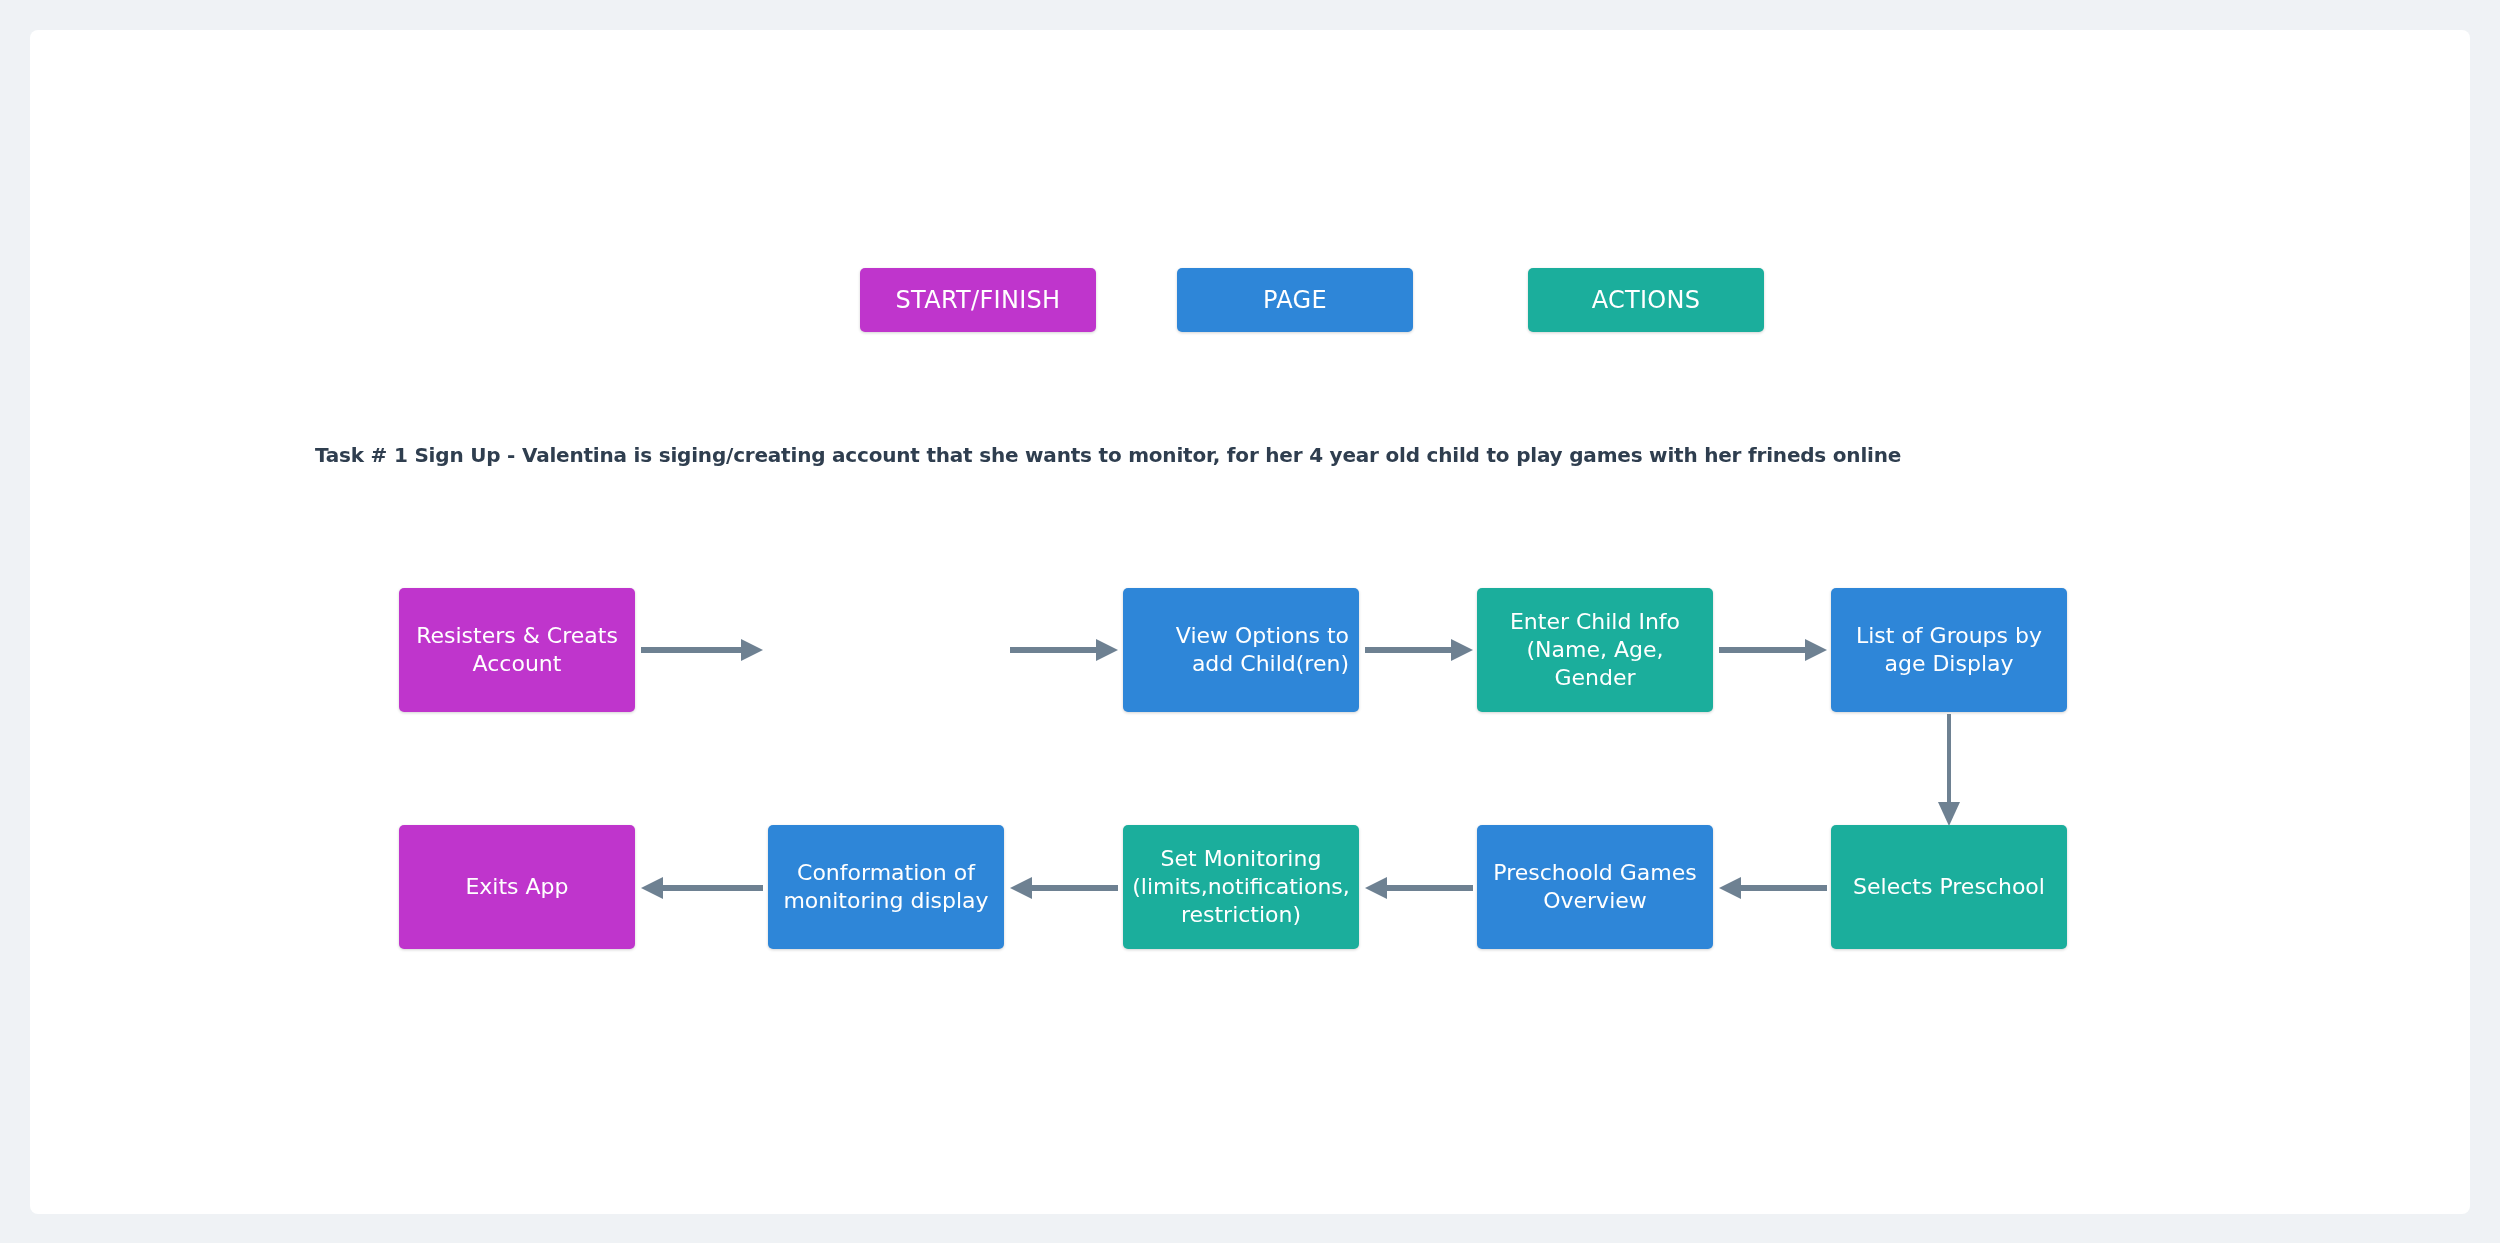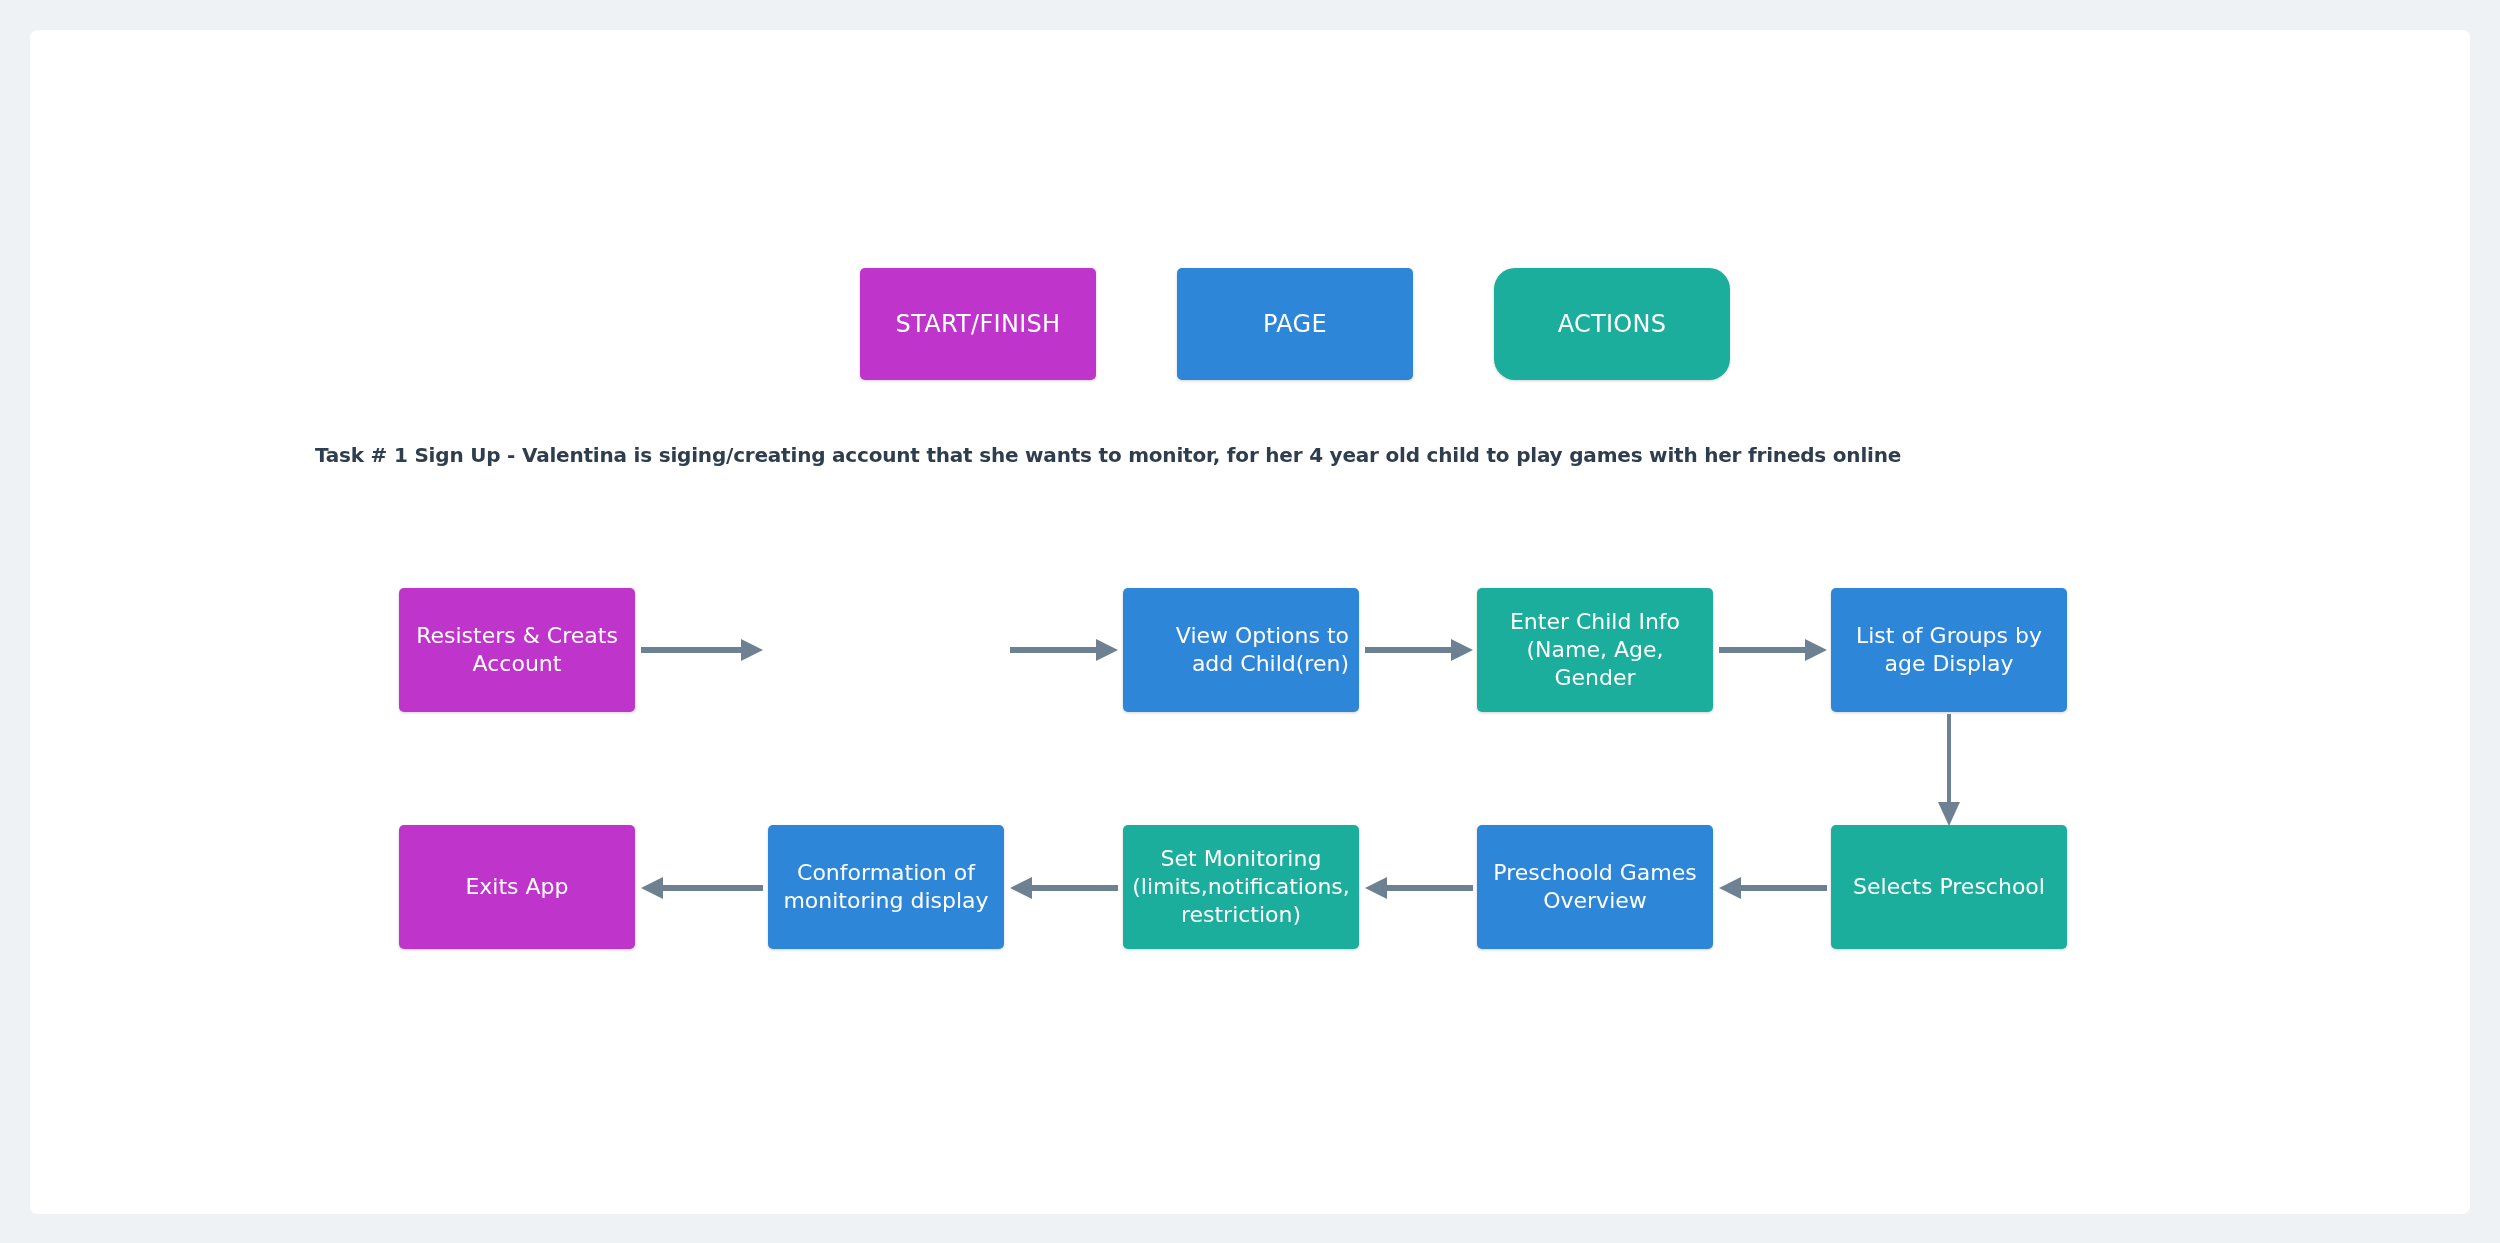--- a/index.html
+++ b/index.html
@@ -29,33 +29,33 @@
     position: absolute;
     left: 830px;
     top: 238px;
     width: 870px;
     height: 88px;
   }
   .legend-box {
     position: absolute;
     top: 0;
     width: 236px;
-    height: 112px;
+    height: 64px;
     border-radius: 5px;
     box-shadow: 0 1px 3px rgba(0,0,0,0.18);
     display: flex;
     align-items: center;
     justify-content: center;
     color: #ffffff;
     font-size: 24px;
     letter-spacing: 0.3px;
   }
   .legend-box.b0 { left: 0px; }
   .legend-box.b1 { left: 317px; }
-  .legend-box.b2 { left: 634px; border-radius: 21px; }
+  .legend-box.b2 { left: 668px; }
 
   
   #task-title {
     position: absolute;
     left: 0;
     top: 413px;
     width: 2156px;
     text-align: center;
     font-size: 20px;
     font-weight: bold;

